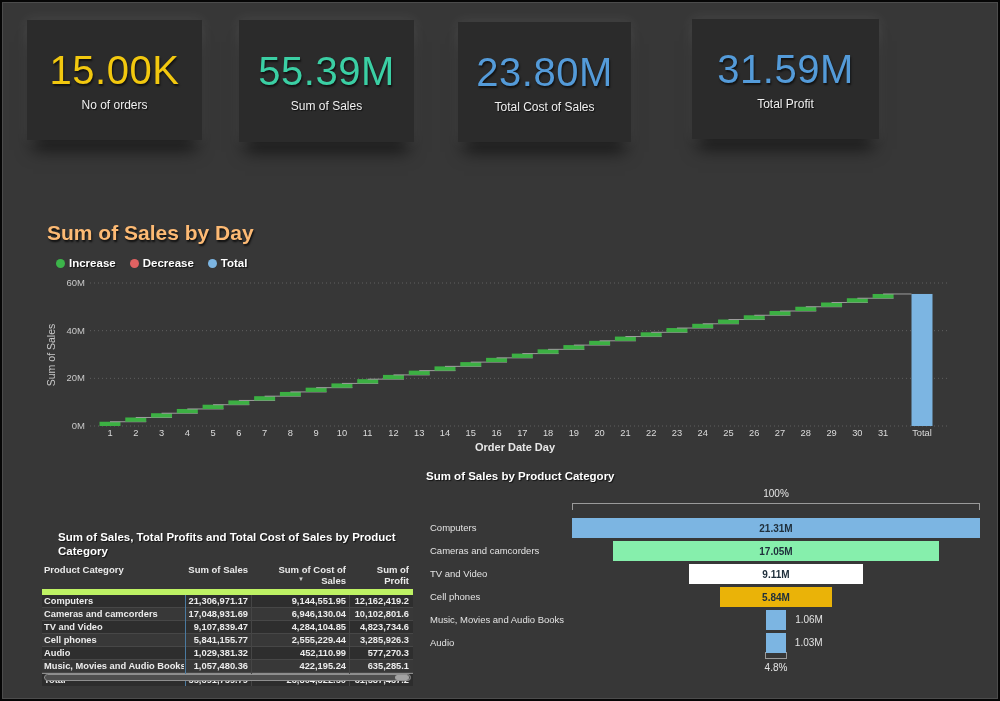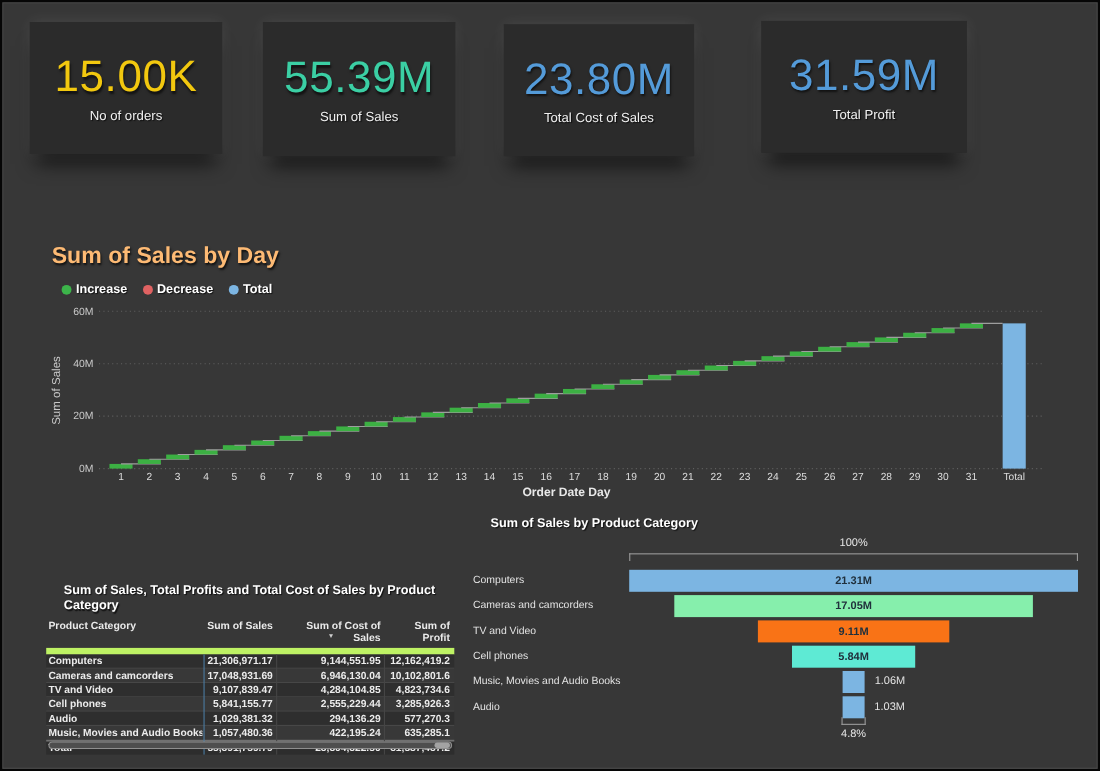--- a/index.html
+++ b/index.html
@@ -24,21 +24,21 @@
     position:absolute;left:45px;top:219px;font-size:21px;font-weight:700;color:#fdba74;
     text-shadow:1px 2px 2px rgba(0,0,0,0.75);
   }
   .wf-legend{position:absolute;left:54px;top:255px;display:flex;gap:14px;align-items:center;}
   .legend-item{display:flex;align-items:center;gap:4px;cursor:default;}
   .legend-dot{width:9px;height:9px;border-radius:50%;display:inline-block;}
   .legend-label{font-size:11.5px;font-weight:700;color:#ffffff;text-shadow:1px 1px 1px rgba(0,0,0,0.7);}
   #wf-svg{position:absolute;left:40px;top:273px;}
   
   .funnel{position:absolute;left:420px;top:460px;width:575px;height:238px;}
-  .funnel-title{position:absolute;left:24px;top:8px;font-size:11.5px;font-weight:700;color:#ffffff;text-shadow:1px 1px 1px rgba(0,0,0,0.7);}
+  .funnel-title{position:absolute;left:4px;top:8px;font-size:11.5px;font-weight:700;color:#ffffff;text-shadow:1px 1px 1px rgba(0,0,0,0.7);}
   .funnel-top-label{position:absolute;left:150px;top:26px;width:408px;text-align:center;font-size:10px;color:#e6e6e6;}
   .funnel-top-bracket{position:absolute;left:150px;top:41px;width:408px;height:7px;border-top:1px solid #9a9a9a;border-left:1px solid #9a9a9a;border-right:1px solid #9a9a9a;}
   .funnel-cat{position:absolute;left:8px;font-size:9.5px;color:#e3e3e3;white-space:nowrap;}
   .funnel-bar{position:absolute;height:20px;display:flex;align-items:center;justify-content:center;}
   .funnel-val-in{font-size:10px;font-weight:700;color:#20303c;}
   .funnel-val-out{position:absolute;font-size:10px;color:#e3e3e3;line-height:20px;}
   .funnel-bottom-bracket{position:absolute;left:343px;top:190px;width:22px;height:7px;border-bottom:1px solid #9a9a9a;border-left:1px solid #9a9a9a;border-right:1px solid #9a9a9a;}
   .funnel-bottom-label{position:absolute;left:314px;top:200px;width:80px;text-align:center;font-size:10px;color:#e6e6e6;}
   
   .pbi-table{position:absolute;left:40px;top:528px;width:371px;}
@@ -208,25 +208,25 @@
     <div id="funnel-rows">
         <div class="funnel-cat" style="top: 60px;">Computers</div>
         <div class="funnel-bar" style="left: 150px; top: 56px; width: 408px; background: rgb(124, 181, 226);">
           <span class="funnel-val-in">21.31M</span>
         </div>
         <div class="funnel-cat" style="top: 83px;">Cameras and camcorders</div>
         <div class="funnel-bar" style="left: 190.781px; top: 79px; width: 326.438px; background: #86efac;">
           <span class="funnel-val-in">17.05M</span>
         </div>
         <div class="funnel-cat" style="top: 106px;">TV and Video</div>
-        <div class="funnel-bar" style="left: 266.79px; top: 102px; width: 174.42px; background: #f97316;">
+        <div class="funnel-bar" style="left: 266.79px; top: 102px; width: 174.42px; background: #ffffff;">
           <span class="funnel-val-in">9.11M</span>
         </div>
         <div class="funnel-cat" style="top: 129px;">Cell phones</div>
-        <div class="funnel-bar" style="left: 298.094px; top: 125px; width: 111.812px; background: #5eead4;">
+        <div class="funnel-bar" style="left: 298.094px; top: 125px; width: 111.812px; background: #eab308;">
           <span class="funnel-val-in">5.84M</span>
         </div>
         <div class="funnel-cat" style="top: 152px;">Music, Movies and Audio Books</div>
         <div class="funnel-bar" style="left: 343.853px; top: 148px; width: 20.2947px; background: rgb(124, 181, 226);"></div>
         <div class="funnel-val-out" style="left: 373.147px; top: 148px;">1.06M</div>
         <div class="funnel-cat" style="top: 175px;">Audio</div>
         <div class="funnel-bar" style="left: 344.14px; top: 171px; width: 19.7203px; background: rgb(124, 181, 226);"></div>
         <div class="funnel-val-out" style="left: 372.86px; top: 171px;">1.03M</div>
       </div>
     <div class="funnel-bottom-bracket"></div>
@@ -263,21 +263,21 @@
         </div>
         <div class="table-grid table-row" style="background: rgb(56, 56, 56);">
           <div class="td">Cell phones</div>
           <div class="td num">5,841,155.77</div>
           <div class="td num">2,555,229.44</div>
           <div class="td num">3,285,926.3</div>
         </div>
         <div class="table-grid table-row" style="background: rgb(46, 46, 46);">
           <div class="td">Audio</div>
           <div class="td num">1,029,381.32</div>
-          <div class="td num">294,136.29</div>
+          <div class="td num">452,110.99</div>
           <div class="td num">577,270.3</div>
         </div>
         <div class="table-grid table-row" style="background: rgb(56, 56, 56);">
           <div class="td">Music, Movies and Audio Books</div>
           <div class="td num">1,057,480.36</div>
           <div class="td num">422,195.24</div>
           <div class="td num">635,285.1</div>
         </div>
         <div class="table-grid table-row total" style="background: rgb(45, 45, 45);">
           <div class="td">Total</div>

